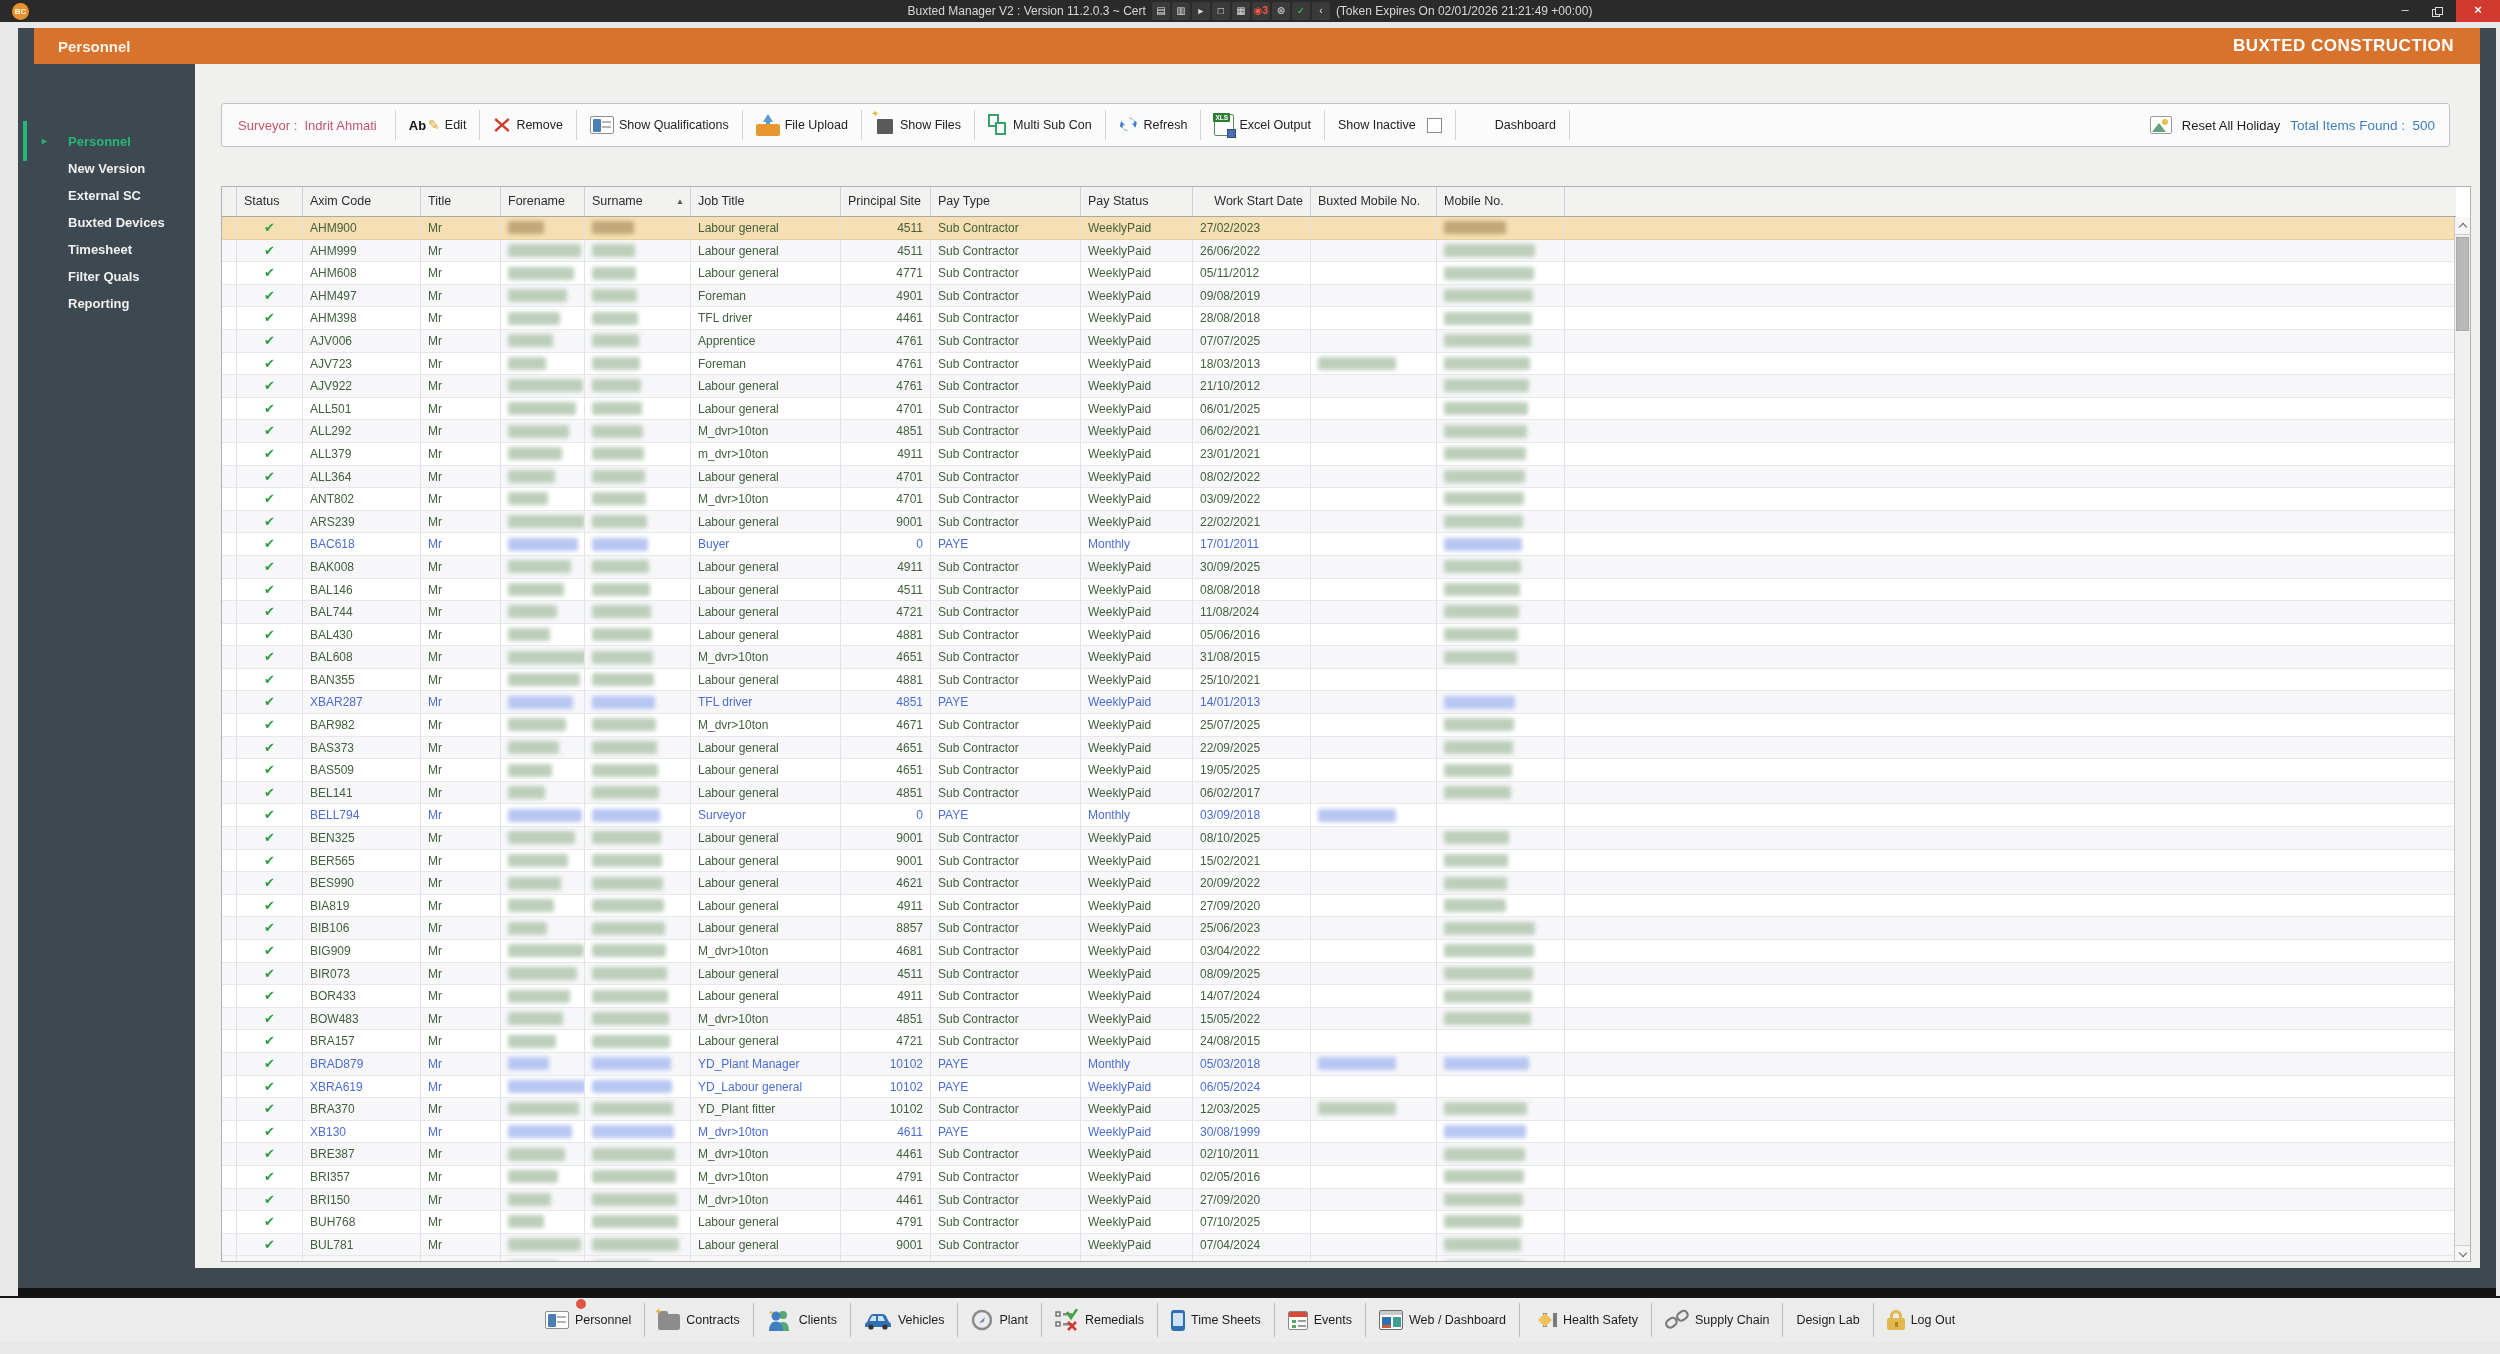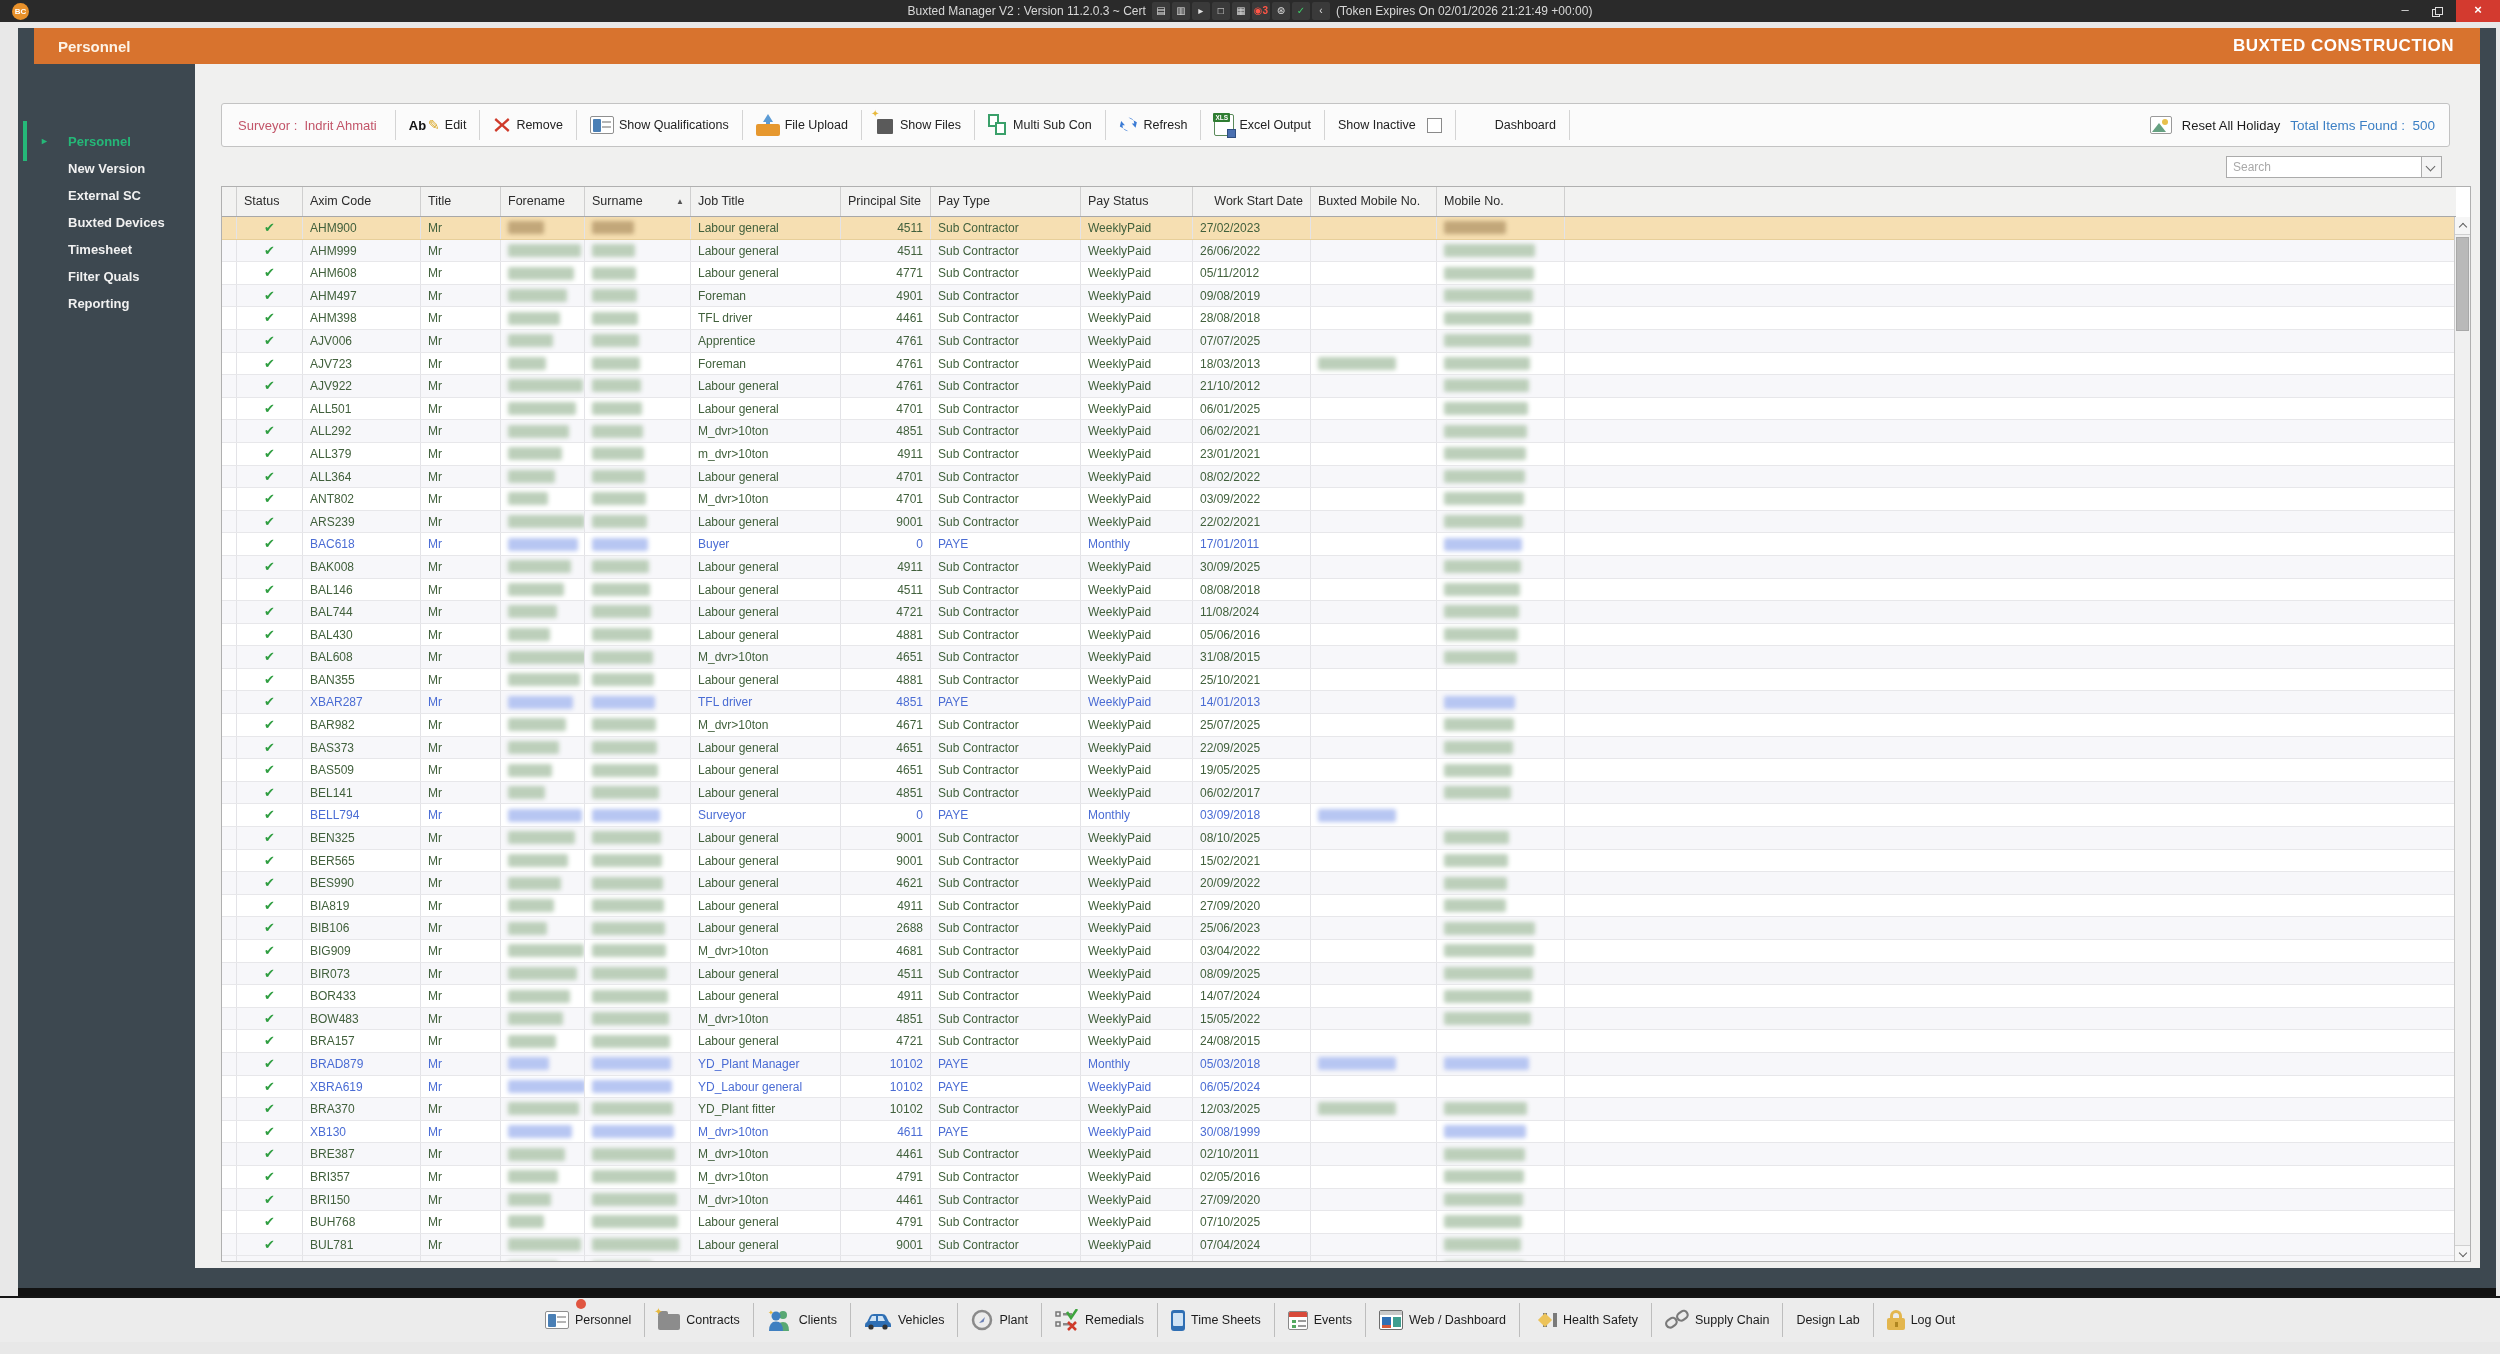--- a/index.html
+++ b/index.html
@@ -290,28 +290,20 @@
             <span class="mtn"></span>
             <span class="sun"></span>
           </span>
         <span class="reset-label">Reset All Holiday</span>
         <span class="total-label">
           <span>Total Items Found :</span>&nbsp;&nbsp;<span>500</span>
         </span>
       </div>
     </div>
 
-    <div class="search-row">
-      <div class="search-box">
-        <input class="search-input" placeholder="Search" style="">
-        <div class="search-drop">
-            <span class="chev"></span>
-          </div>
-      </div>
-    </div>
 
     <div class="grid">
       <div class="grid-inner">
         <div class="ghead" id="ghead">
             <div class="gh" style="width: 10px;"></div>
             <div class="gh" style="width: 66px;">Status</div>
             <div class="gh" style="width: 118px;">Axim Code</div>
             <div class="gh" style="width: 80px;">Title</div>
             <div class="gh" style="width: 84px;">Forename</div>
             <div class="gh" style="width: 106px;">Surname<span class="sort">▲</span></div>
@@ -822,21 +814,21 @@
               <div style="flex: 1 1 0%;"></div>
             </div>
             <div class="grid-row alt">
               <div class="c" style="width: 10px;"></div>
               <div class="c center" style="width: 66px;"><span class="check">✔</span></div>
               <div class="c" style="width: 118px;">BIB106</div>
               <div class="c" style="width: 80px;">Mr</div>
               <div class="c" style="width: 84px;"><span class="blur" style="width: 39px;"></span></div>
               <div class="c" style="width: 106px;"><span class="blur" style="width: 73px;"></span></div>
               <div class="c" style="width: 150px;">Labour general</div>
-              <div class="c r" style="width: 90px;">2688</div>
+              <div class="c r" style="width: 90px;">8857</div>
               <div class="c" style="width: 150px;">Sub Contractor</div>
               <div class="c" style="width: 112px;">WeeklyPaid</div>
               <div class="c" style="width: 118px;">25/06/2023</div>
               <div class="c" style="width: 126px;"></div>
               <div class="c" style="width: 128px;"><span class="blur" style="width: 91px;"></span></div>
               <div style="flex: 1 1 0%;"></div>
             </div>
             <div class="grid-row">
               <div class="c" style="width: 10px;"></div>
               <div class="c center" style="width: 66px;"><span class="check">✔</span></div>

